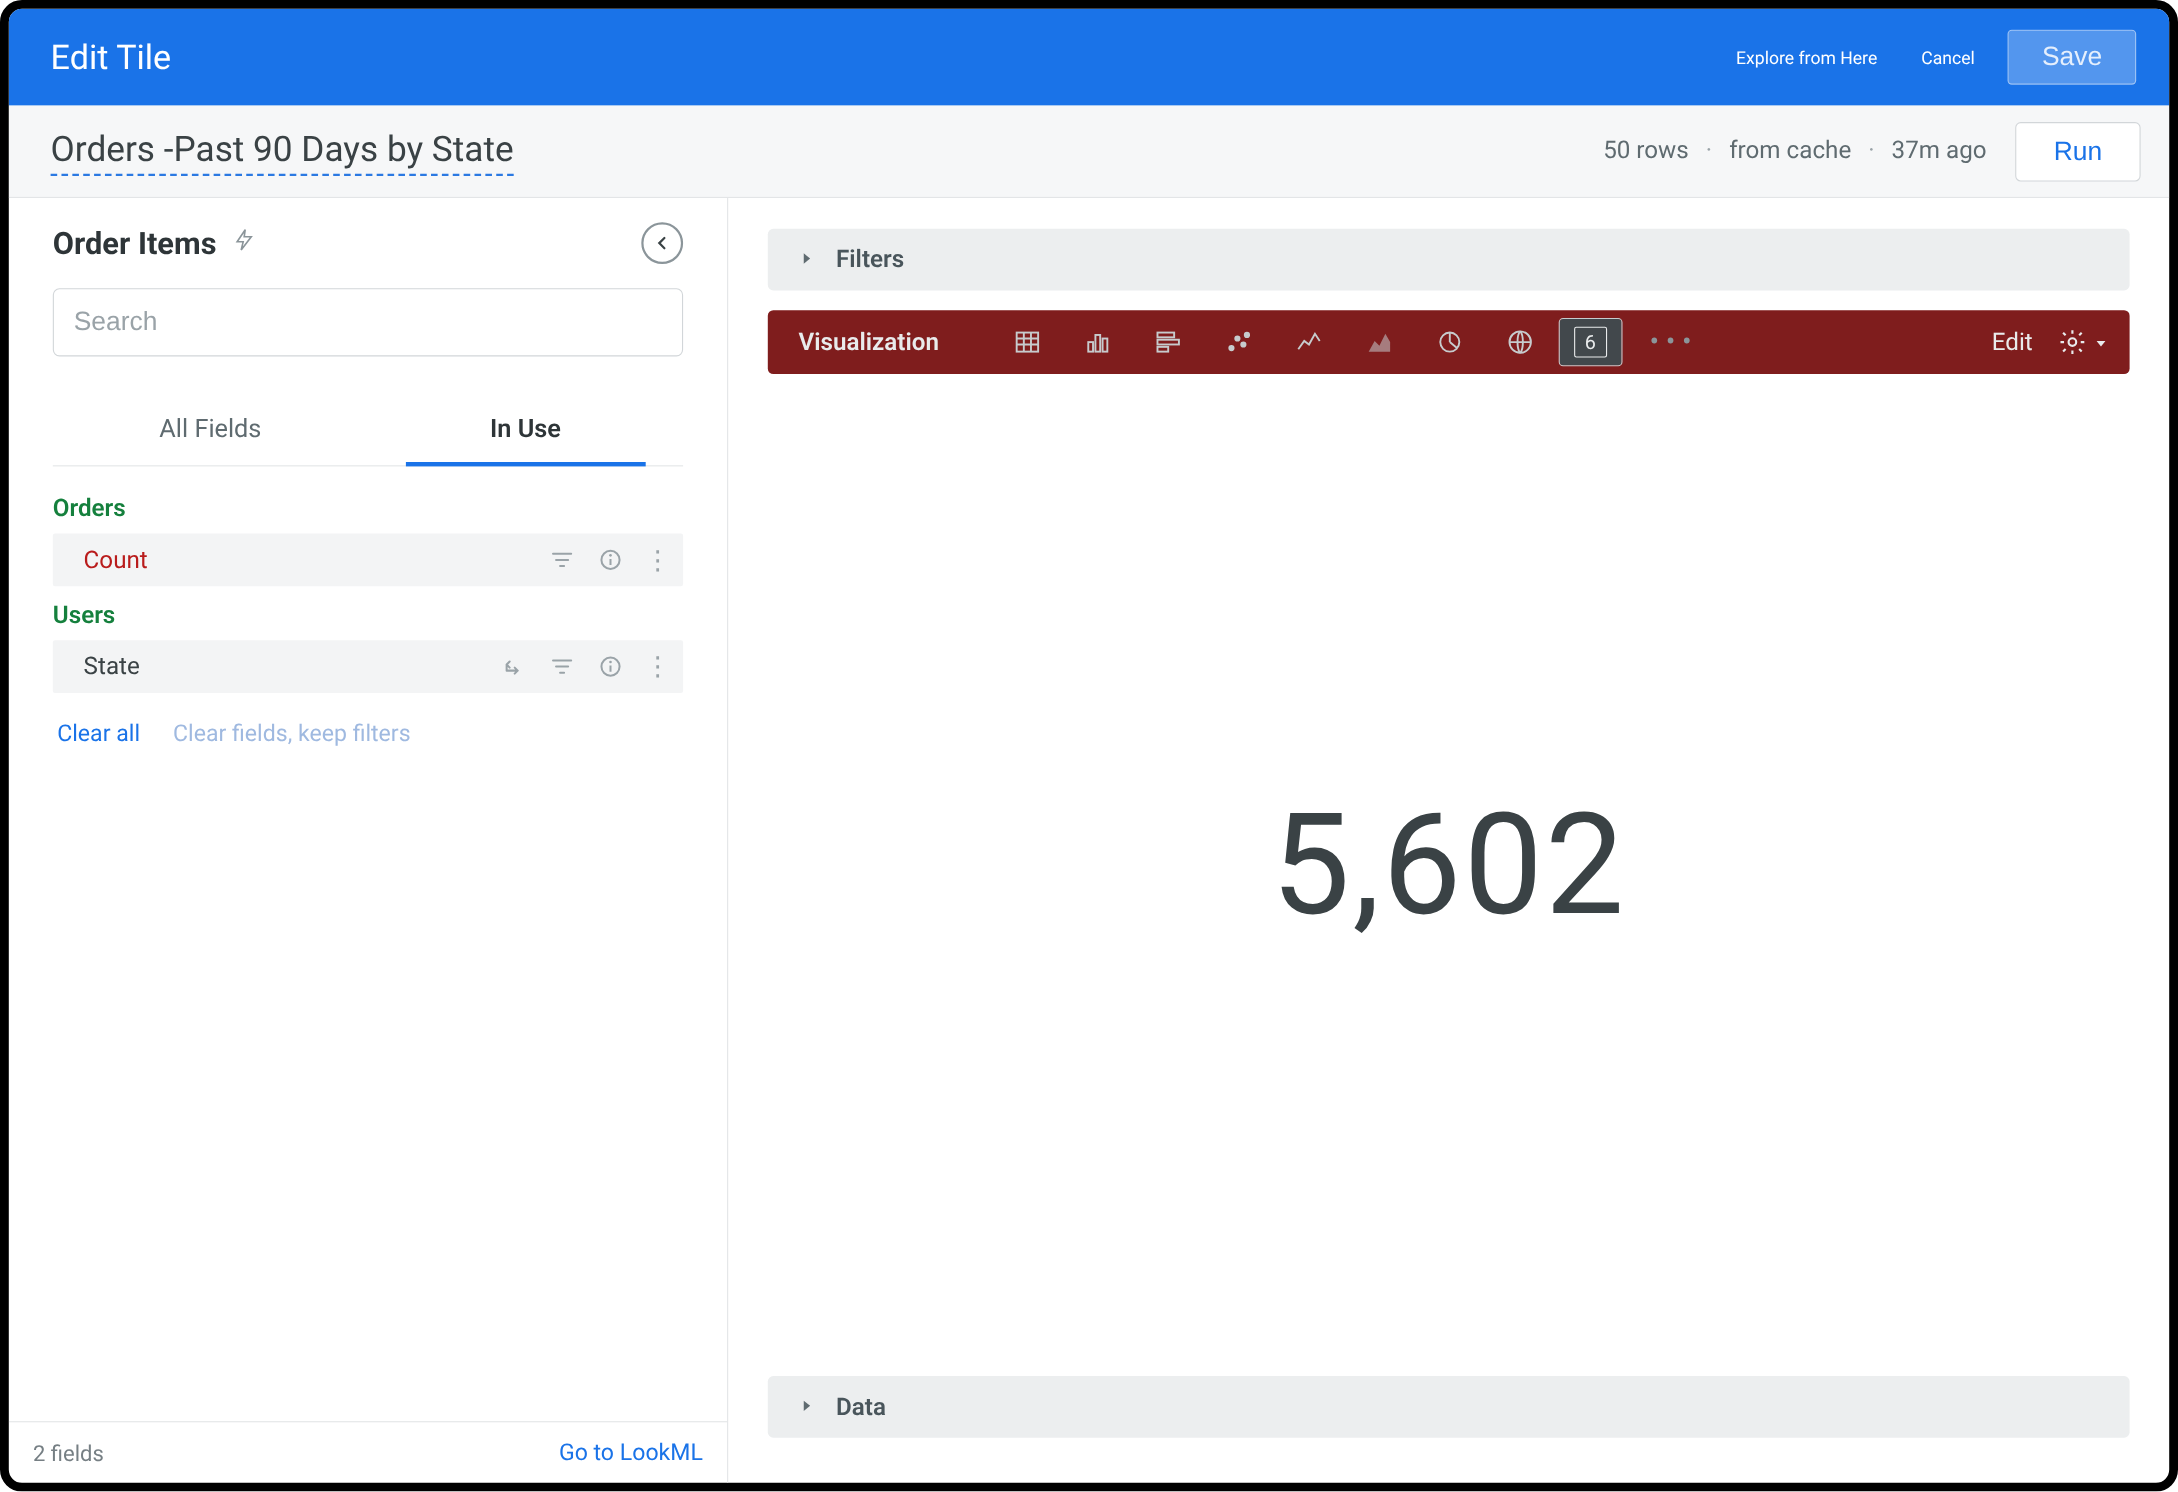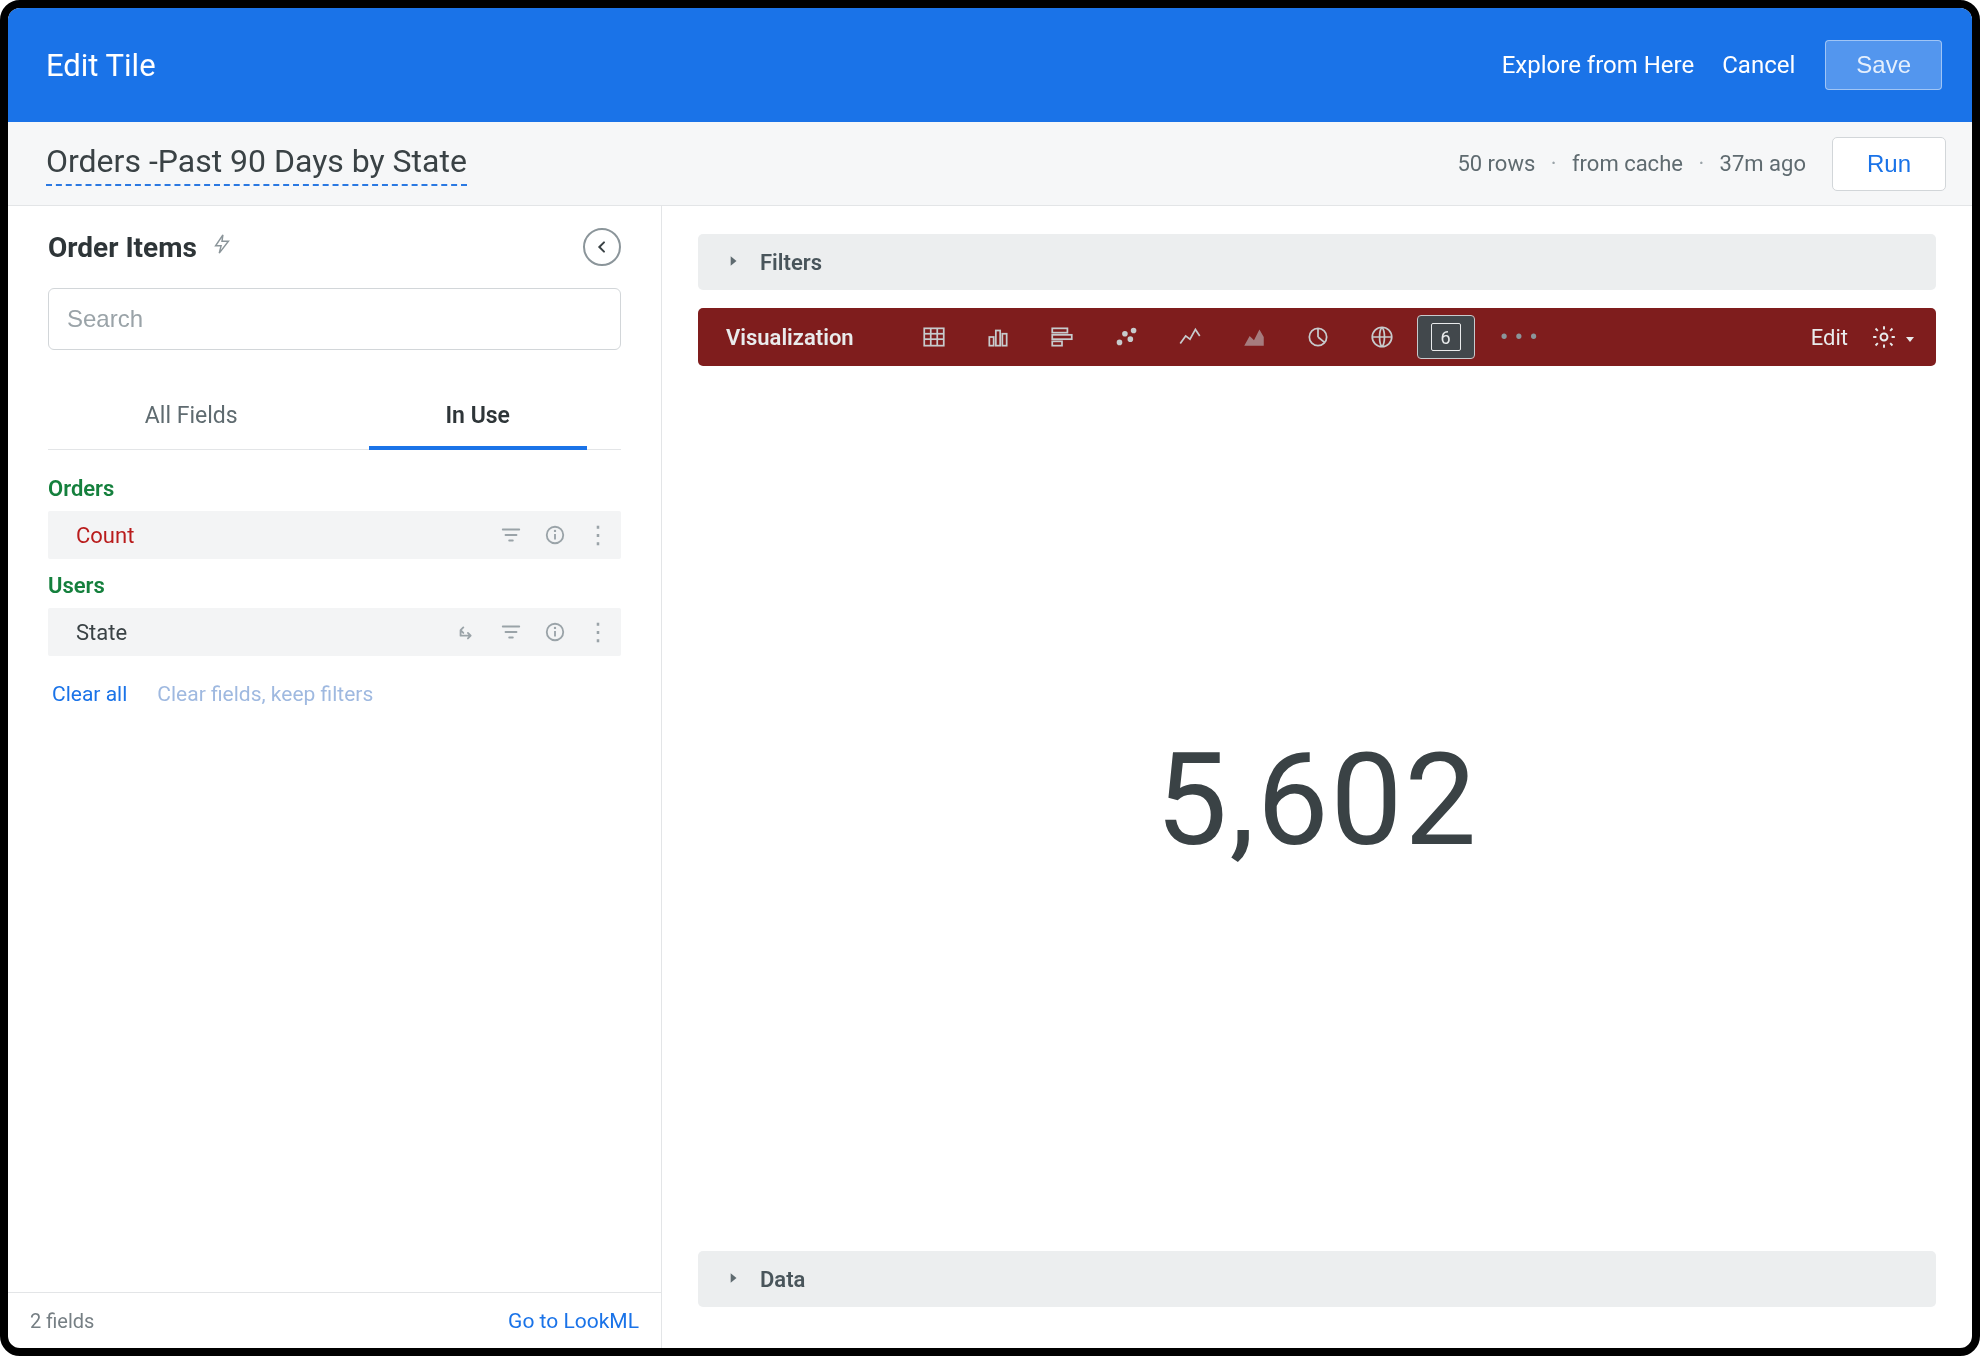--- a/index.html
+++ b/index.html
@@ -19,29 +19,29 @@
   border-radius: 20px;
   overflow: hidden;
   background: #fff;
   display: flex;
   flex-direction: column;
 }
 
 .topbar {
   background: #1a73e8;
   color: #fff;
-  height: 114px;
+  height: 88px;
   display: flex;
   align-items: center;
   padding: 0 30px 0 38px;
   font-size: 30px;
 }
 .topbar .title { font-weight: 400; font-size: 31px; }
 .topbar .spacer { flex: 1; }
-.topbar .link { margin-left: 28px; font-size: 24px; cursor: pointer; }
+.topbar .link { margin-left: 40px; font-size: 16px; cursor: pointer; }
 .topbar .save-btn {
   margin-left: 30px;
   background: rgba(255,255,255,0.25);
   border: 1px solid rgba(255,255,255,0.45);
   color: rgba(255,255,255,0.85);
   padding: 10px 30px;
   font-size: 24px;
   border-radius: 4px;
   cursor: pointer;
 }

